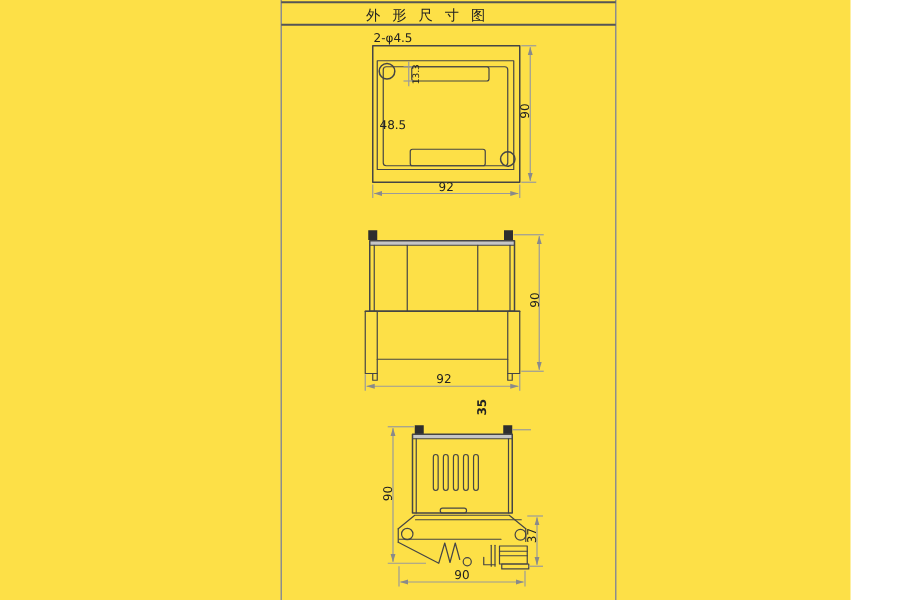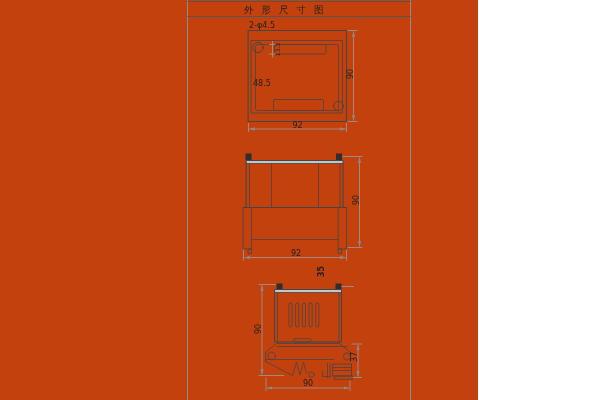--- a/index.html
+++ b/index.html
@@ -1,17 +1,17 @@
 <!DOCTYPE html>
 <html><head>
 <meta charset="utf-8">
 <style>
   html,body{margin:0;padding:0;background:#ffffff;}
   body{width:600px;height:400px;overflow:hidden;font-family:"Liberation Sans",sans-serif;}
-  #stage{position:relative;width:478px;height:400px;background:#c2410c;}
+  #stage{position:relative;width:567px;height:400px;background:#fde047;}
   svg{display:block;}
   .obj{stroke:#454545;stroke-width:1;fill:none;stroke-linejoin:round;stroke-linecap:round;}
   .thin{stroke-width:.8;}
   .dim{stroke:#9a9a9a;stroke-width:.8;fill:none;}
   .frameln{stroke:#8d8d8d;stroke-width:1;fill:none;}
   .headln{stroke:#555;stroke-width:1.2;fill:none;}
   .sq{fill:#2e2e2e;stroke:none;}
   .band{fill:#c6c6c6;stroke:none;}
   text{fill:#222;font-family:"DejaVu Sans","Liberation Sans",sans-serif;}
   .lbl{font-size:8px;}

